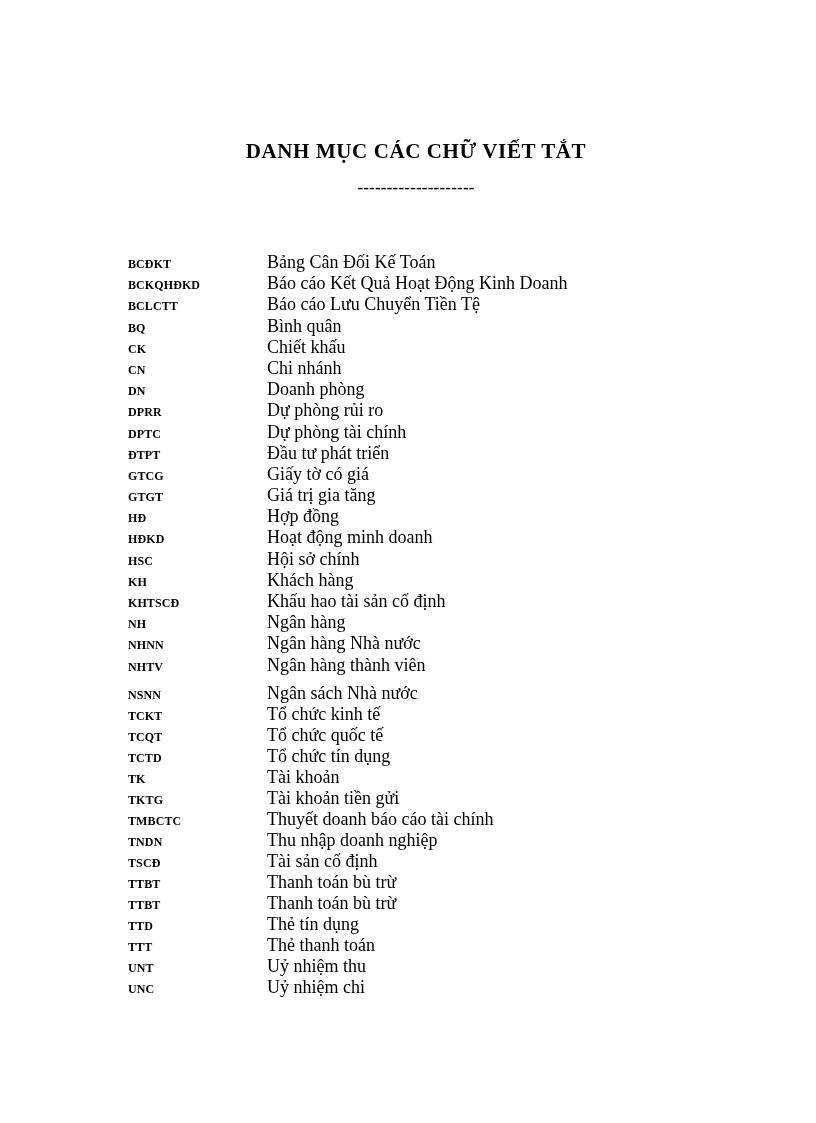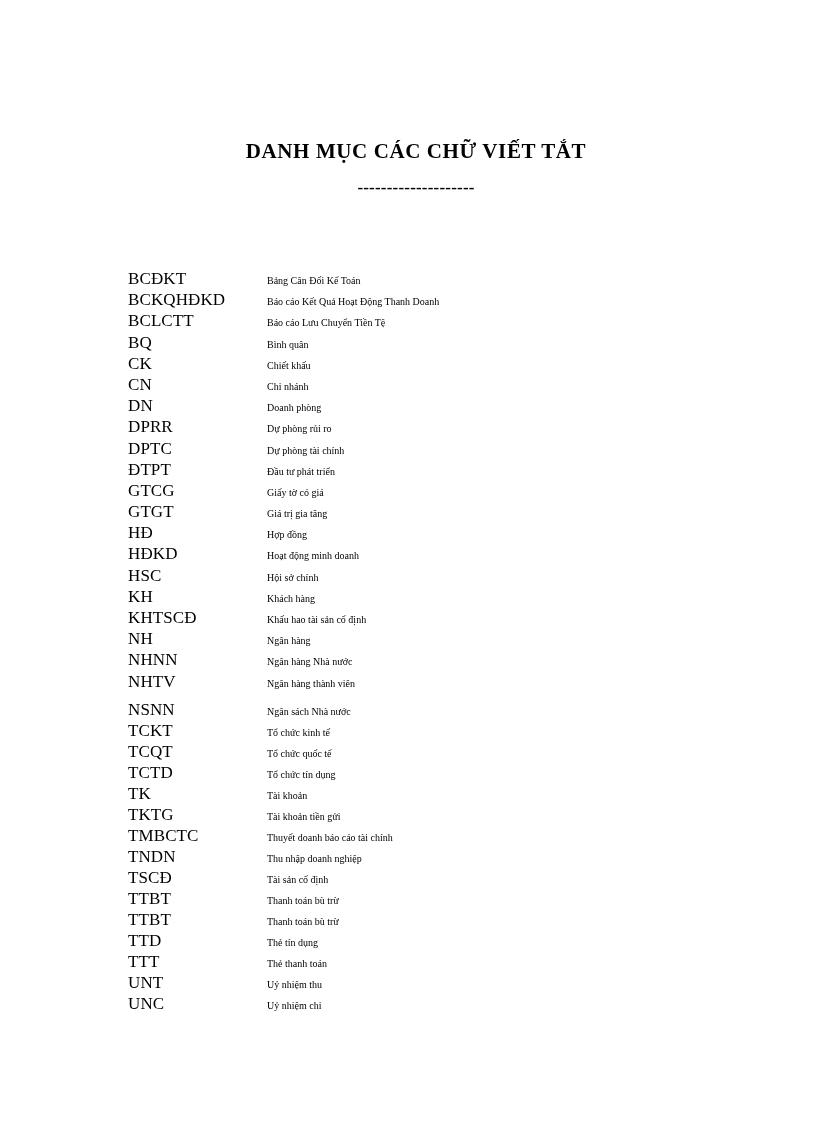--- a/index.html
+++ b/index.html
@@ -70,49 +70,48 @@
     margin-top: 7px;
     justify-content: space-between;
   }
   .abbr-row.tight {
     height: 21px;
     line-height: 21px;
   }
   .abbr-key {
     width: 139px;
     flex: 0 0 139px;
-    font-weight: normal;
-    font-size: 17px;
+    font-weight: bold;
+    font-size: 12px;
     letter-spacing: 0.1px;
-    margin-top: 16px;
   }
   .abbr-val {
     flex: 1 1 auto;
     font-weight: normal;
-    font-size: 10px;
+    font-size: 18px;
   }
 </style>
 </head>
 <body>
 
 <div class="page">
 
   <div class="title-block">
     <h1 class="doc-title">DANH MỤC CÁC CHỮ VIẾT TẮT</h1>
     <div class="title-rule">--------------------</div>
   </div>
 
   <div class="abbr-list">
       <div class="abbr-row">
         <span class="abbr-key">BCĐKT</span>
         <span class="abbr-val">Bảng Cân Đối Kế Toán</span>
       </div>
       <div class="abbr-row">
         <span class="abbr-key">BCKQHĐKD</span>
-        <span class="abbr-val">Báo cáo Kết Quả Hoạt Động Thanh Doanh</span>
+        <span class="abbr-val">Báo cáo Kết Quả Hoạt Động Kinh Doanh</span>
       </div>
       <div class="abbr-row">
         <span class="abbr-key">BCLCTT</span>
         <span class="abbr-val">Báo cáo Lưu Chuyển Tiền Tệ</span>
       </div>
       <div class="abbr-row">
         <span class="abbr-key">BQ</span>
         <span class="abbr-val">Bình quân</span>
       </div>
       <div class="abbr-row">

